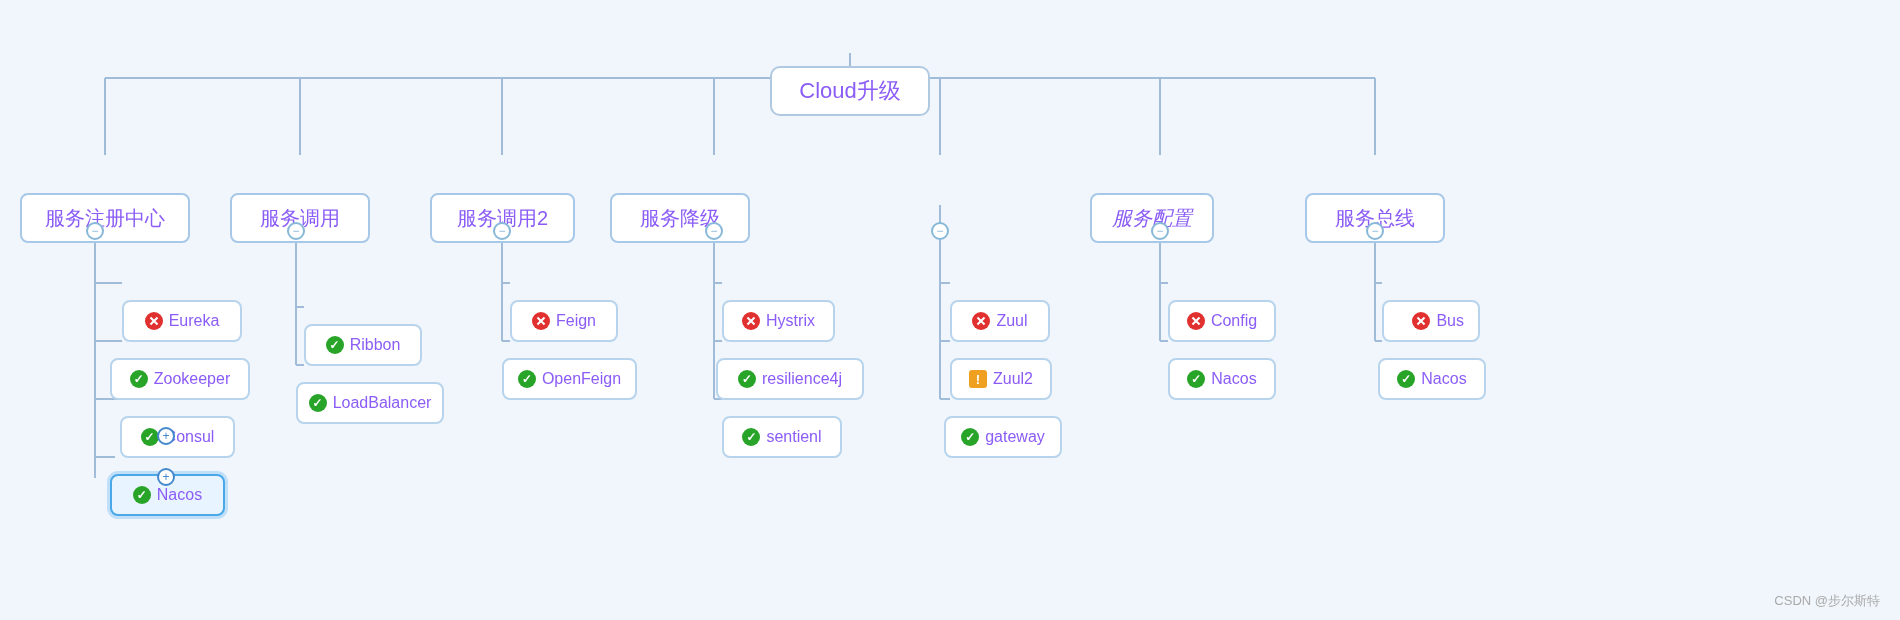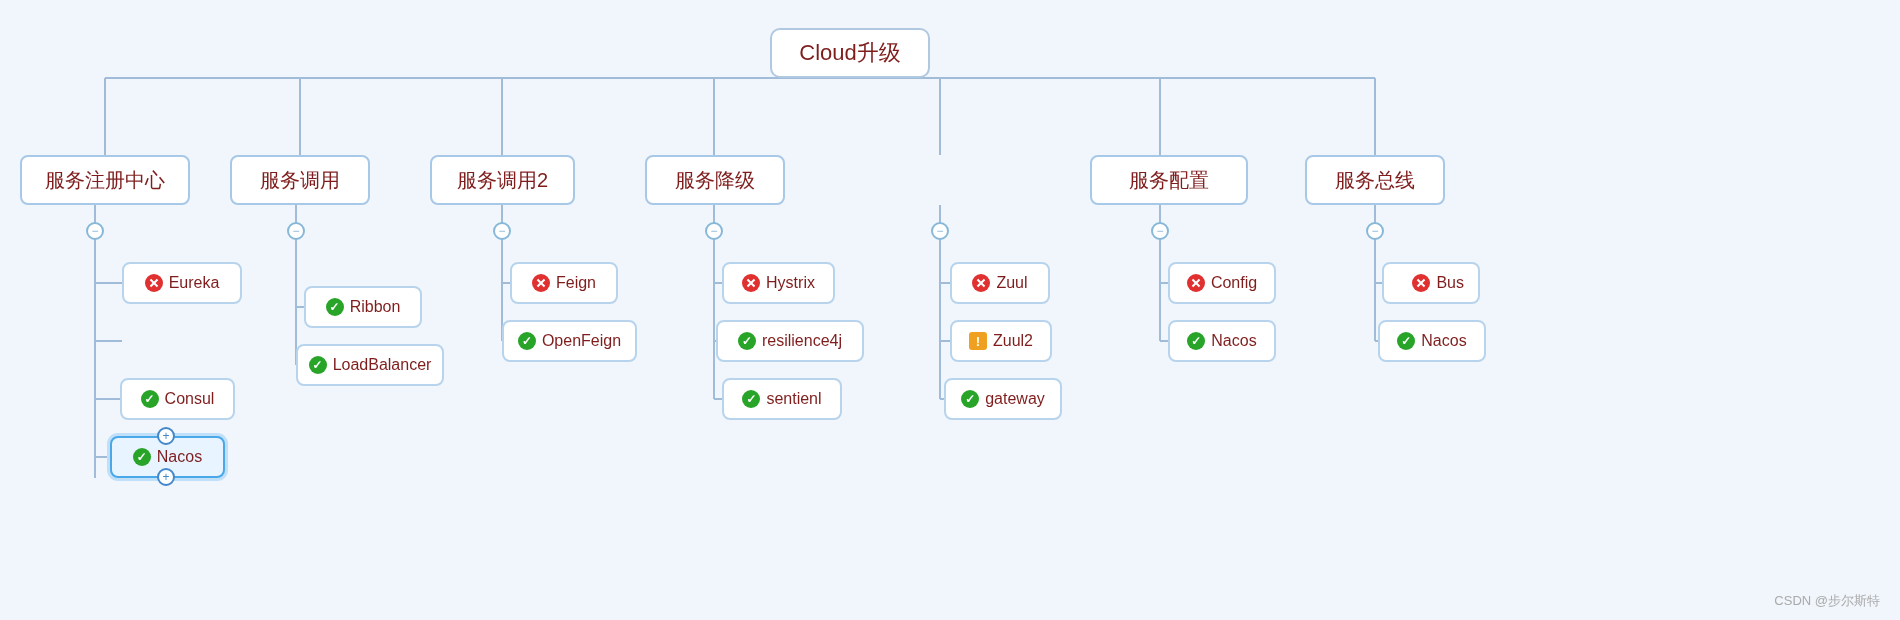--- a/index.html
+++ b/index.html
@@ -30,24 +30,25 @@
     .node {
       position: absolute;
       background: white;
       border: 2px solid #a8c8e8;
       border-radius: 8px;
       display: flex;
       align-items: center;
       justify-content: center;
       font-size: 18px;
       font-weight: 500;
-      color: #7f1d1d;
+      color: #8b5cf6;
       z-index: 2;
       white-space: nowrap;
       padding: 8px 16px;
+      margin-top: 38px;
     }
 
     .node.root {
       border-radius: 10px;
       font-size: 22px;
       background: white;
       border: 2px solid #b0c8e0;
     }
 
     .node.category {
@@ -246,44 +247,50 @@
 
   <div class="node category" style="left:20px; top:155px; width:170px; height:50px;">
     <span>服务注册中心</span>
   </div>
   <div class="node category" style="left:230px; top:155px; width:140px; height:50px;">
     <span>服务调用</span>
   </div>
   <div class="node category" style="left:430px; top:155px; width:145px; height:50px;">
     <span>服务调用2</span>
   </div>
-  <div class="node category" style="left:645px; top:155px; width:140px; height:50px;">
+  <div class="node category" style="left:610px; top:155px; width:140px; height:50px;">
     <span>服务降级</span>
   </div>
-  <div class="node category" style="left:1090px; top:155px; width:158px; height:50px;">
+  <div class="node category" style="left:1090px; top:155px; width:124px; height:50px;font-style:italic;">
     <span>服务配置</span>
   </div>
   <div class="node category" style="left:1305px; top:155px; width:140px; height:50px;">
     <span>服务总线</span>
   </div>
 
   <div class="collapse-dot" style="left:86px; top:222px;">−</div>
   <div class="collapse-dot" style="left:287px; top:222px;">−</div>
   <div class="collapse-dot" style="left:493px; top:222px;">−</div>
   <div class="collapse-dot" style="left:705px; top:222px;">−</div>
   <div class="collapse-dot" style="left:931px; top:222px;">−</div>
   <div class="collapse-dot" style="left:1151px; top:222px;">−</div>
   <div class="collapse-dot" style="left:1366px; top:222px;">−</div>
 
   <div class="node leaf" style="left:122px; top:262px; width:120px; height:42px;">
     <div class="leaf-inner">
       <span class="icon-x"></span>
       <span>Eureka</span>
     </div>
   </div>
+  <div class="node leaf" style="left:110px; top:320px; width:140px; height:42px;">
+    <div class="leaf-inner">
+      <span class="icon-check"></span>
+      <span>Zookeeper</span>
+    </div>
+  </div>
   <div class="node leaf" style="left:120px; top:378px; width:115px; height:42px;">
     <div class="leaf-inner">
       <span class="icon-check"></span>
       <span>Consul</span>
     </div>
   </div>
   <div class="node leaf selected" style="left:110px; top:436px; width:115px; height:42px;">
     <div class="leaf-inner">
       <span class="icon-check"></span>
       <span>Nacos</span>

